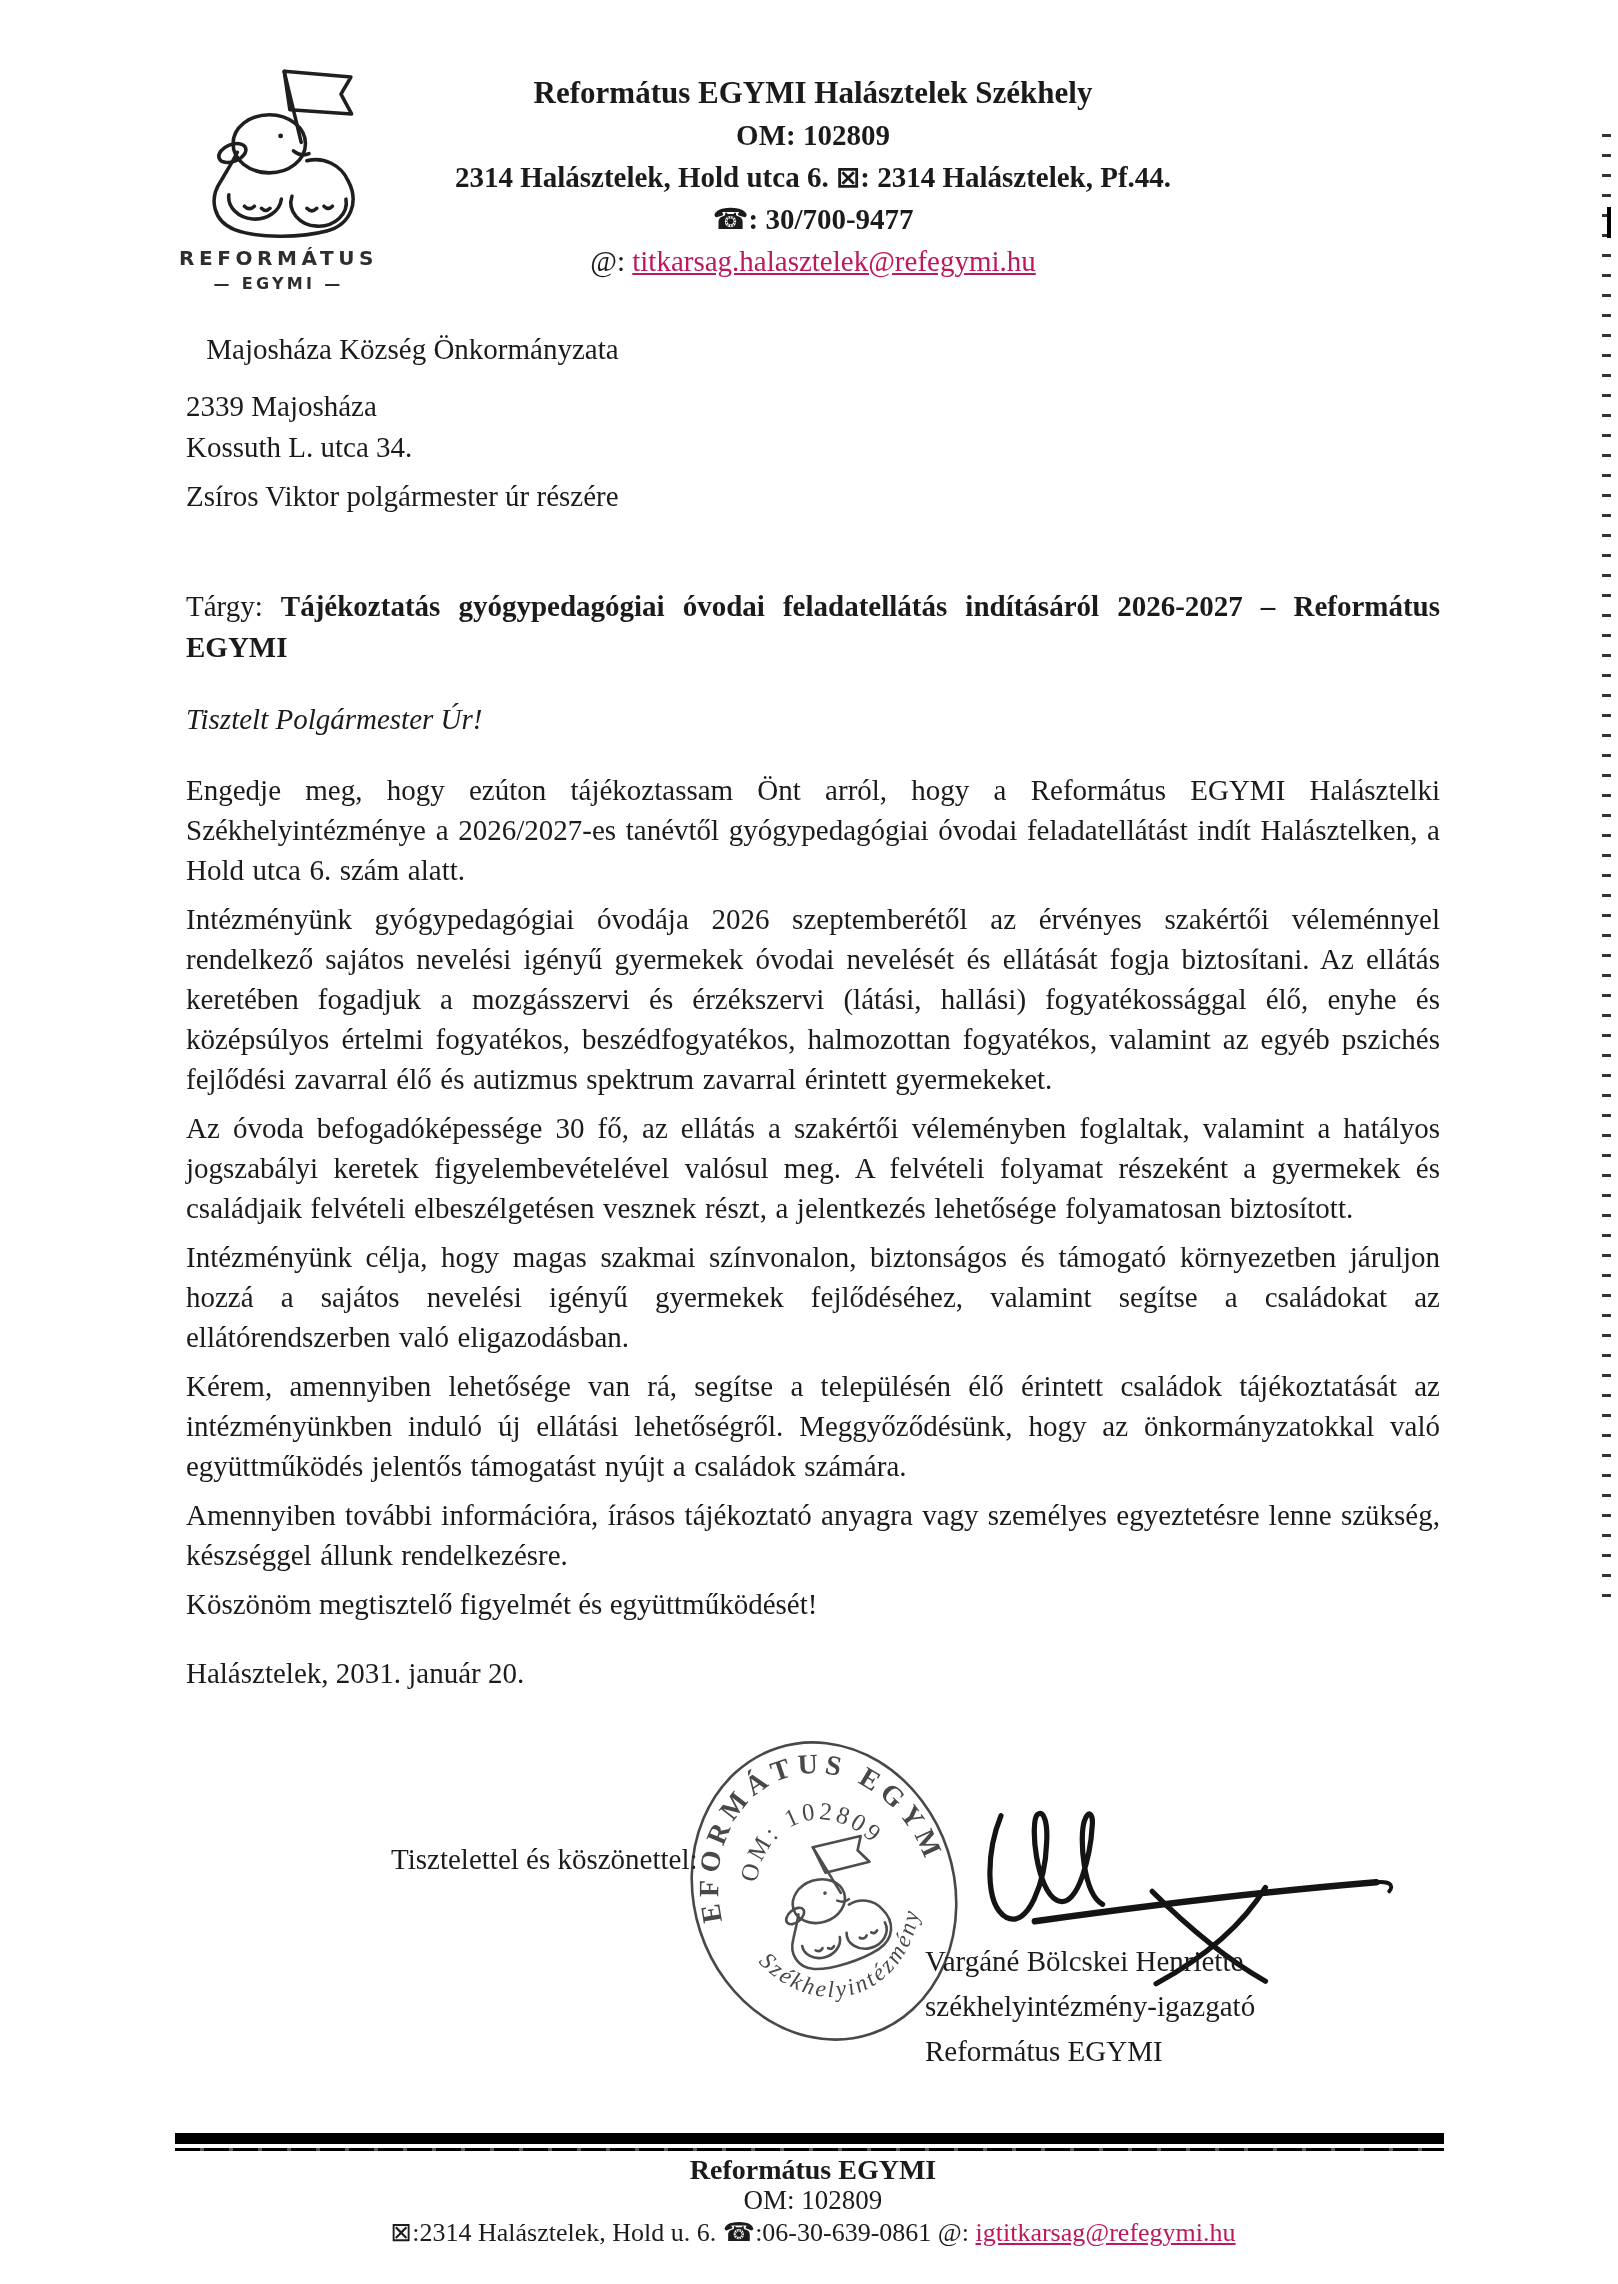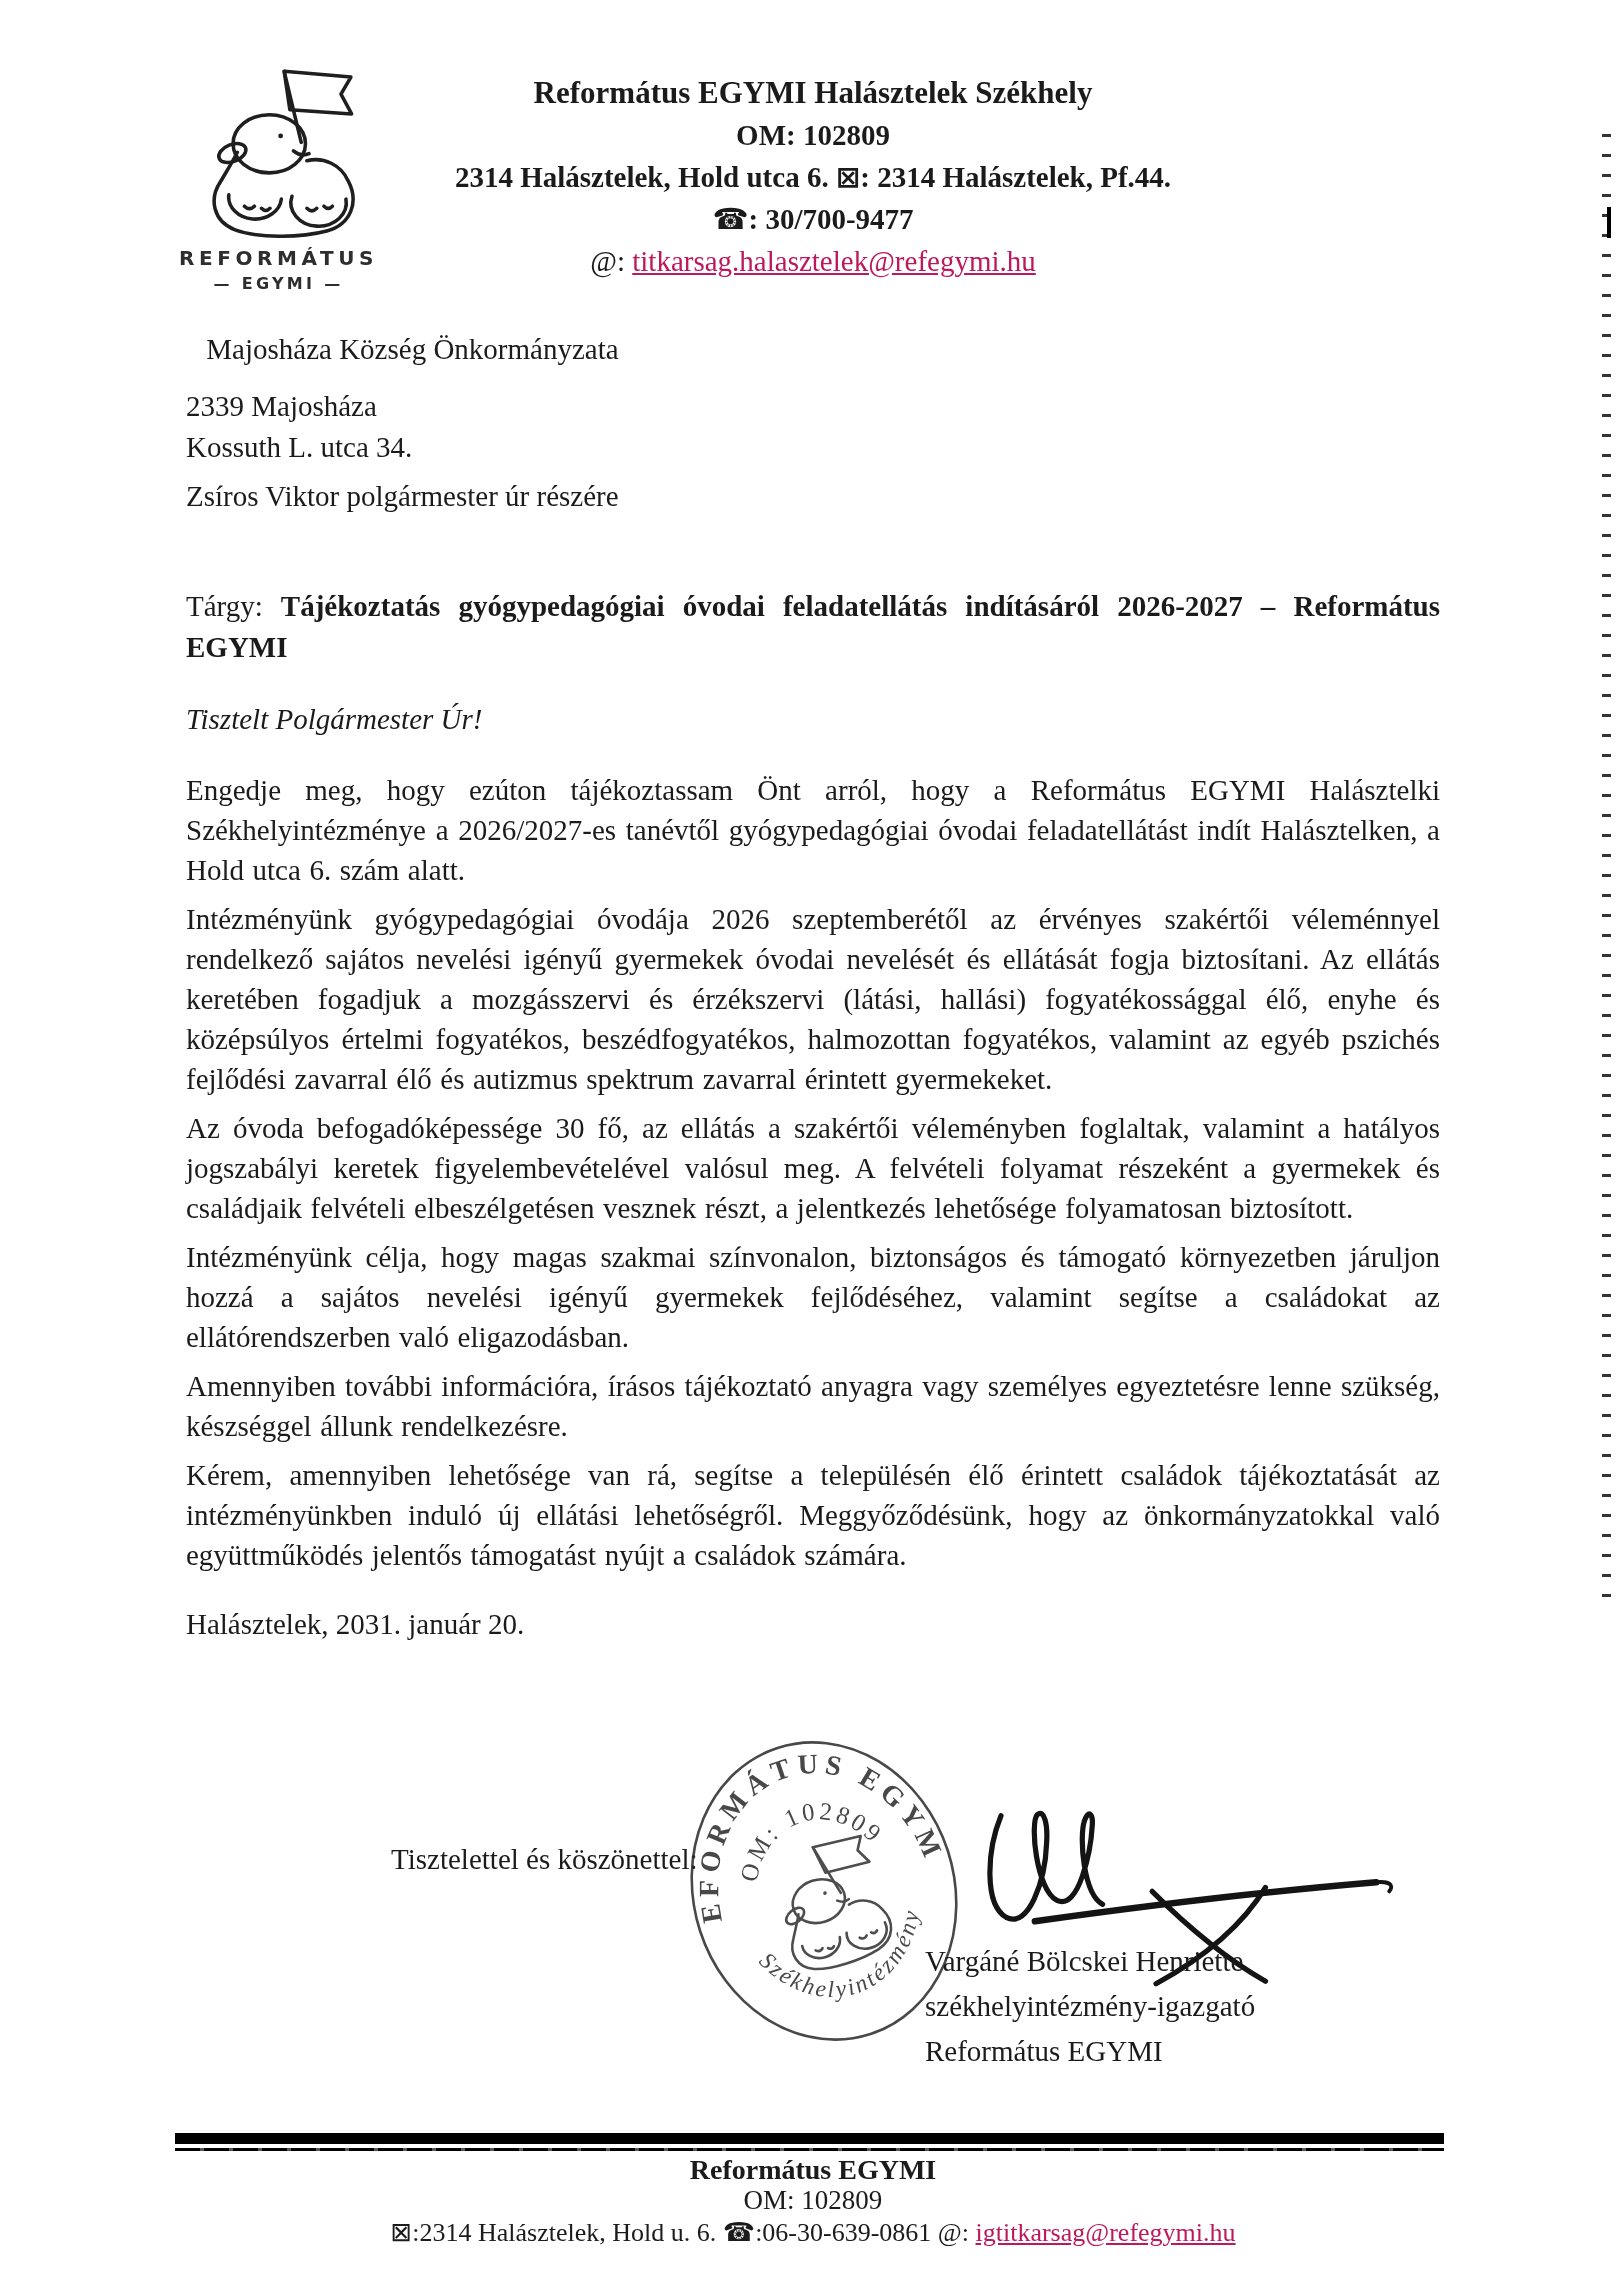--- a/index.html
+++ b/index.html
@@ -115,23 +115,24 @@
   </div>
 
   <div class="flow">
     <p class="subject"><span>Tárgy:</span> <span class="subject-bold">Tájékoztatás gyógypedagógiai óvodai feladatellátás indításáról 2026-2027 – Református EGYMI</span></p>
     <p class="salutation">Tisztelt Polgármester Úr!</p>
     <div>
         <p class="para">Engedje meg, hogy ezúton tájékoztassam Önt arról, hogy a Református EGYMI Halásztelki Székhelyintézménye a 2026/2027-es tanévtől gyógypedagógiai óvodai feladatellátást indít Halásztelken, a Hold utca 6. szám alatt.</p>
         <p class="para">Intézményünk gyógypedagógiai óvodája 2026 szeptemberétől az érvényes szakértői véleménnyel rendelkező sajátos nevelési igényű gyermekek óvodai nevelését és ellátását fogja biztosítani. Az ellátás keretében fogadjuk a mozgásszervi és érzékszervi (látási, hallási) fogyatékossággal élő, enyhe és középsúlyos értelmi fogyatékos, beszédfogyatékos, halmozottan fogyatékos, valamint az egyéb pszichés fejlődési zavarral élő és autizmus spektrum zavarral érintett gyermekeket.</p>
         <p class="para">Az óvoda befogadóképessége 30 fő, az ellátás a szakértői véleményben foglaltak, valamint a hatályos jogszabályi keretek figyelembevételével valósul meg. A felvételi folyamat részeként a gyermekek és családjaik felvételi elbeszélgetésen vesznek részt, a jelentkezés lehetősége folyamatosan biztosított.</p>
         <p class="para">Intézményünk célja, hogy magas szakmai színvonalon, biztonságos és támogató környezetben járuljon hozzá a sajátos nevelési igényű gyermekek fejlődéséhez, valamint segítse a családokat az ellátórendszerben való eligazodásban.</p>
+        <p class="para">Kérem, amennyiben lehetősége van rá, segítse a településén élő érintett családok tájékoztatását az intézményünkben induló új ellátási lehetőségről. Meggyőződésünk, hogy az önkormányzatokkal való együttműködés jelentős támogatást nyújt a családok számára.</p>
         <p class="para">Amennyiben további információra, írásos tájékoztató anyagra vagy személyes egyeztetésre lenne szükség, készséggel állunk rendelkezésre.</p>
-        <p class="para">Kérem, amennyiben lehetősége van rá, segítse a településén élő érintett családok tájékoztatását az intézményünkben induló új ellátási lehetőségről. Meggyőződésünk, hogy az önkormányzatokkal való együttműködés jelentős támogatást nyújt a családok számára.</p>
       </div>
+    <p class="closing">Köszönöm megtisztelő figyelmét és együttműködését!</p>
     <p class="dateline">Halásztelek, 2031. január 20.</p>
   </div>
 
   <div class="valediction">Tisztelettel és köszönettel:</div>
 
   <svg class="stamp" viewBox="0 0 470 500" width="306" height="326">
     <g transform="rotate(-18 235 250)">
       <ellipse cx="235" cy="250" rx="200" ry="231" fill="none" stroke="#2f2f2f" stroke-width="4"></ellipse>
       <path id="stArcTop" d="M 72,262 A 162,194 0 0 1 398,262" fill="none" stroke="none"></path>
       <path id="stArcOm" d="M 124,264 A 112,144 0 0 1 346,264" fill="none" stroke="none"></path>

